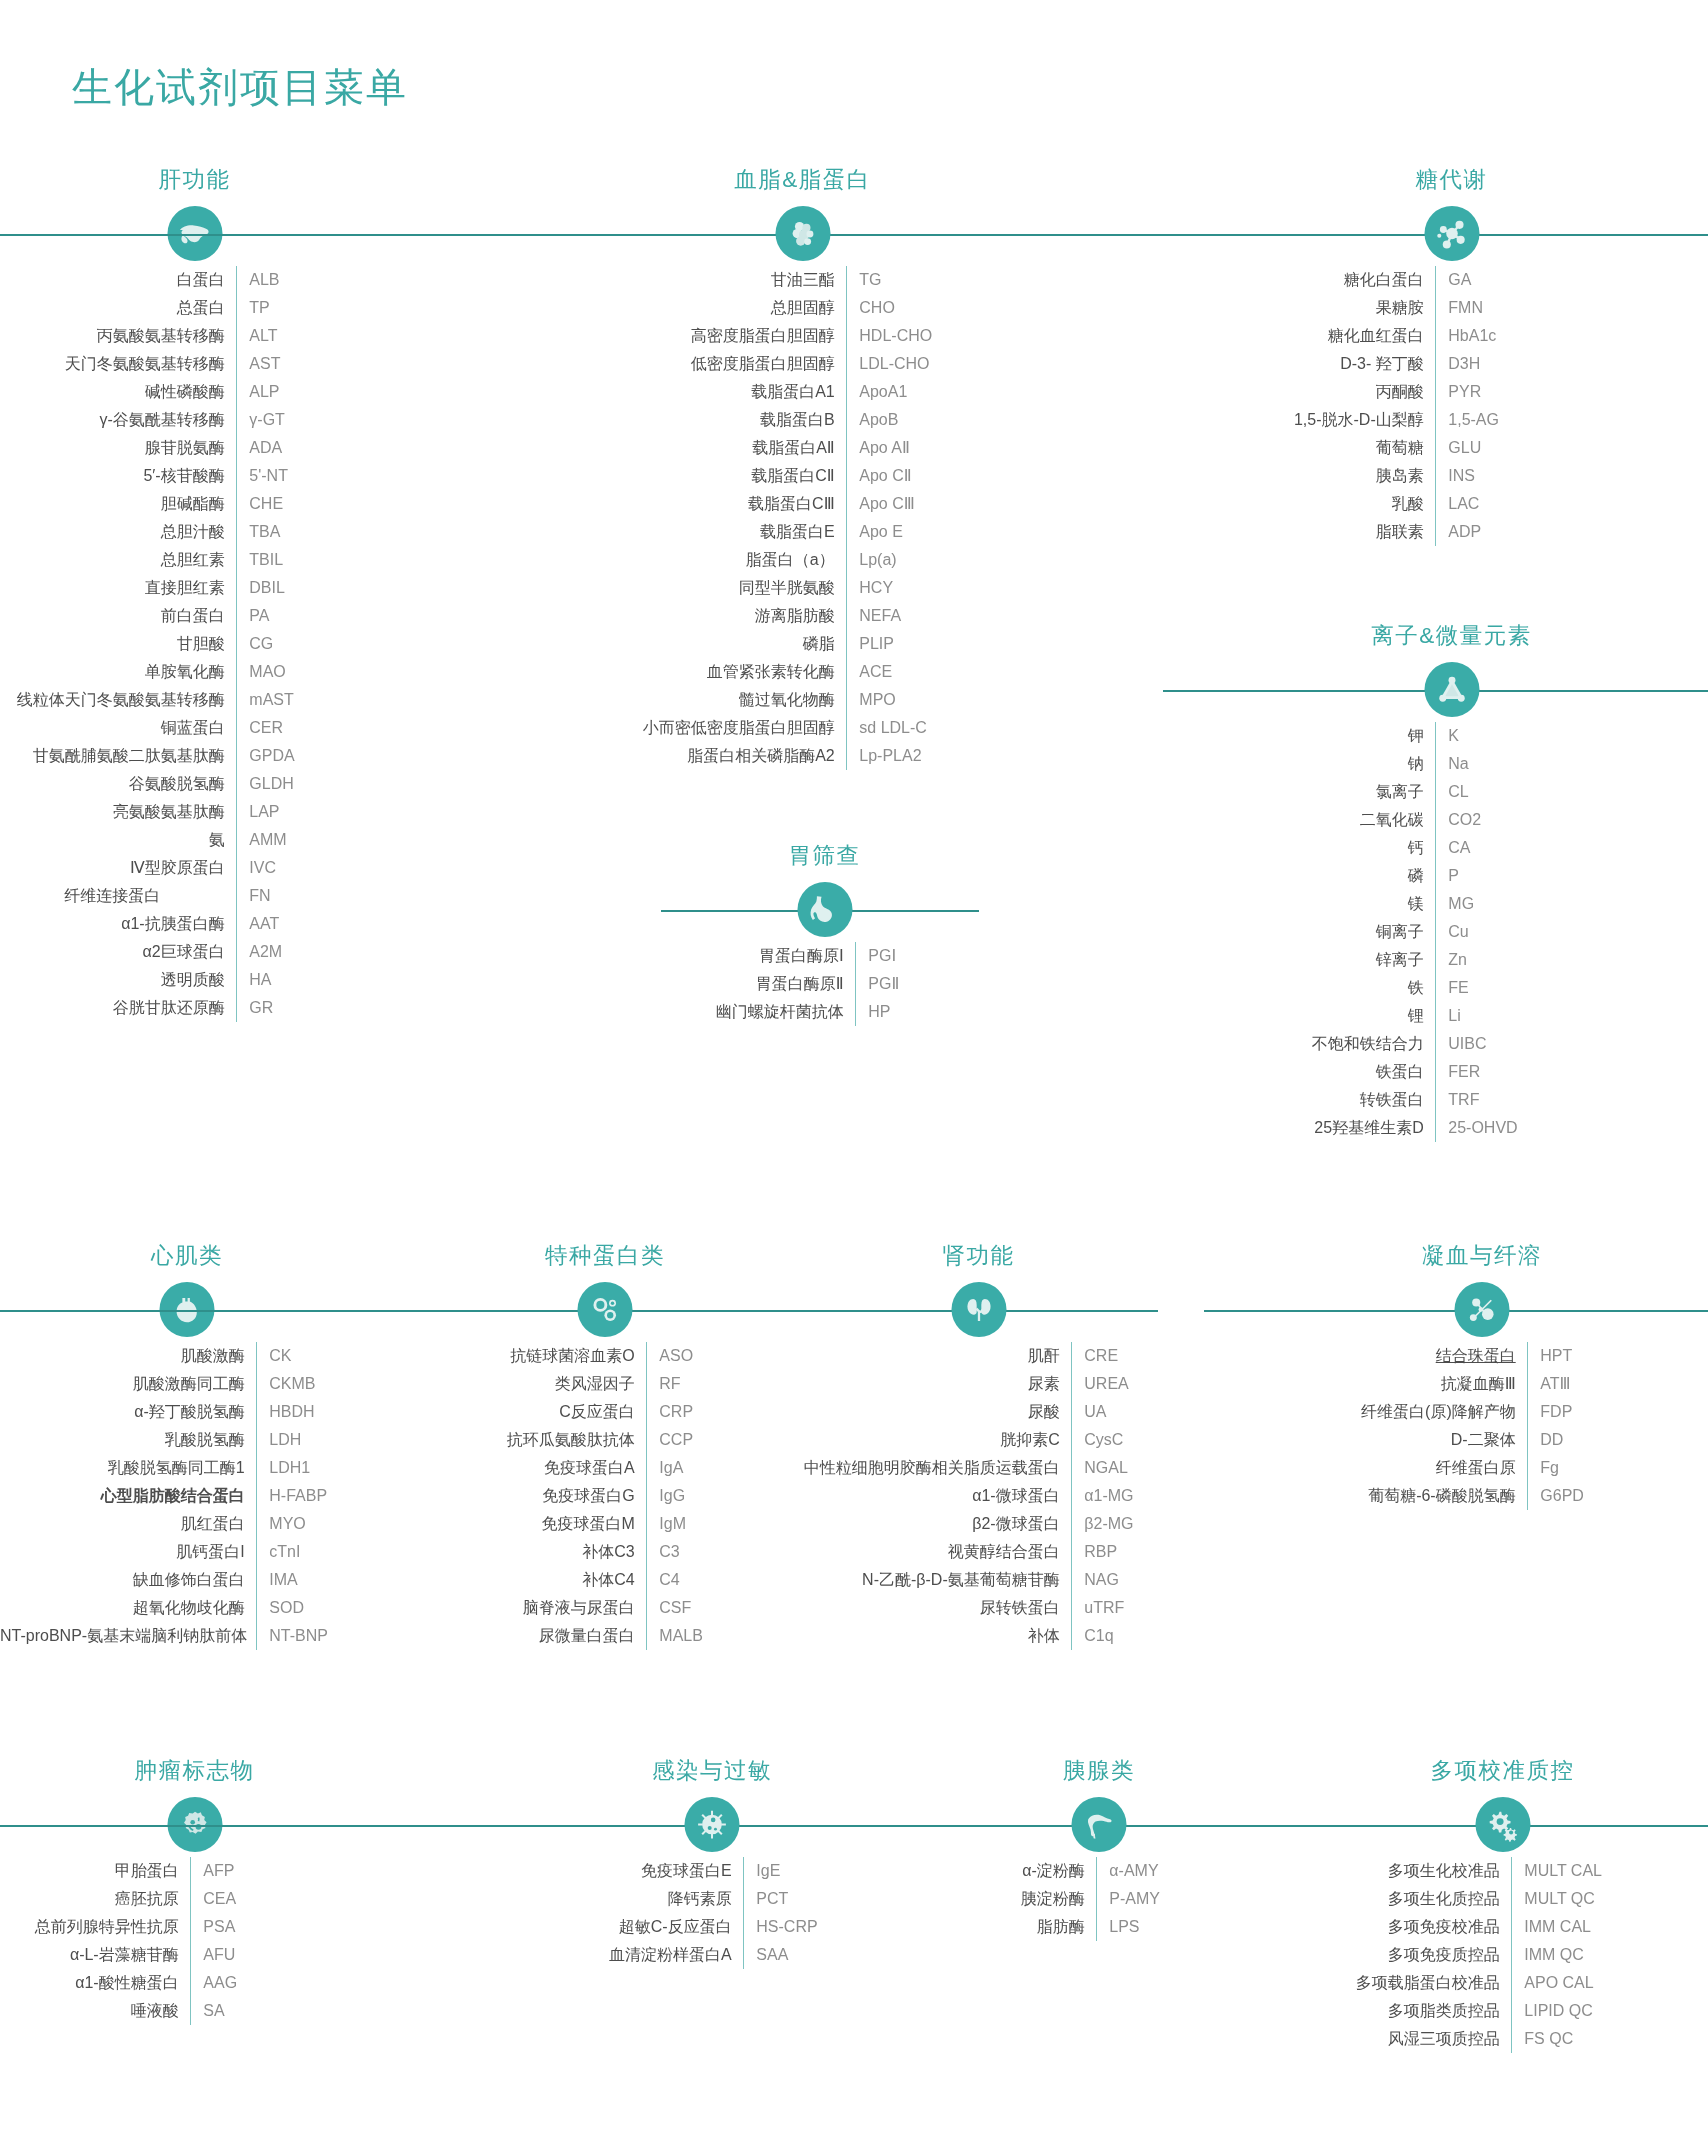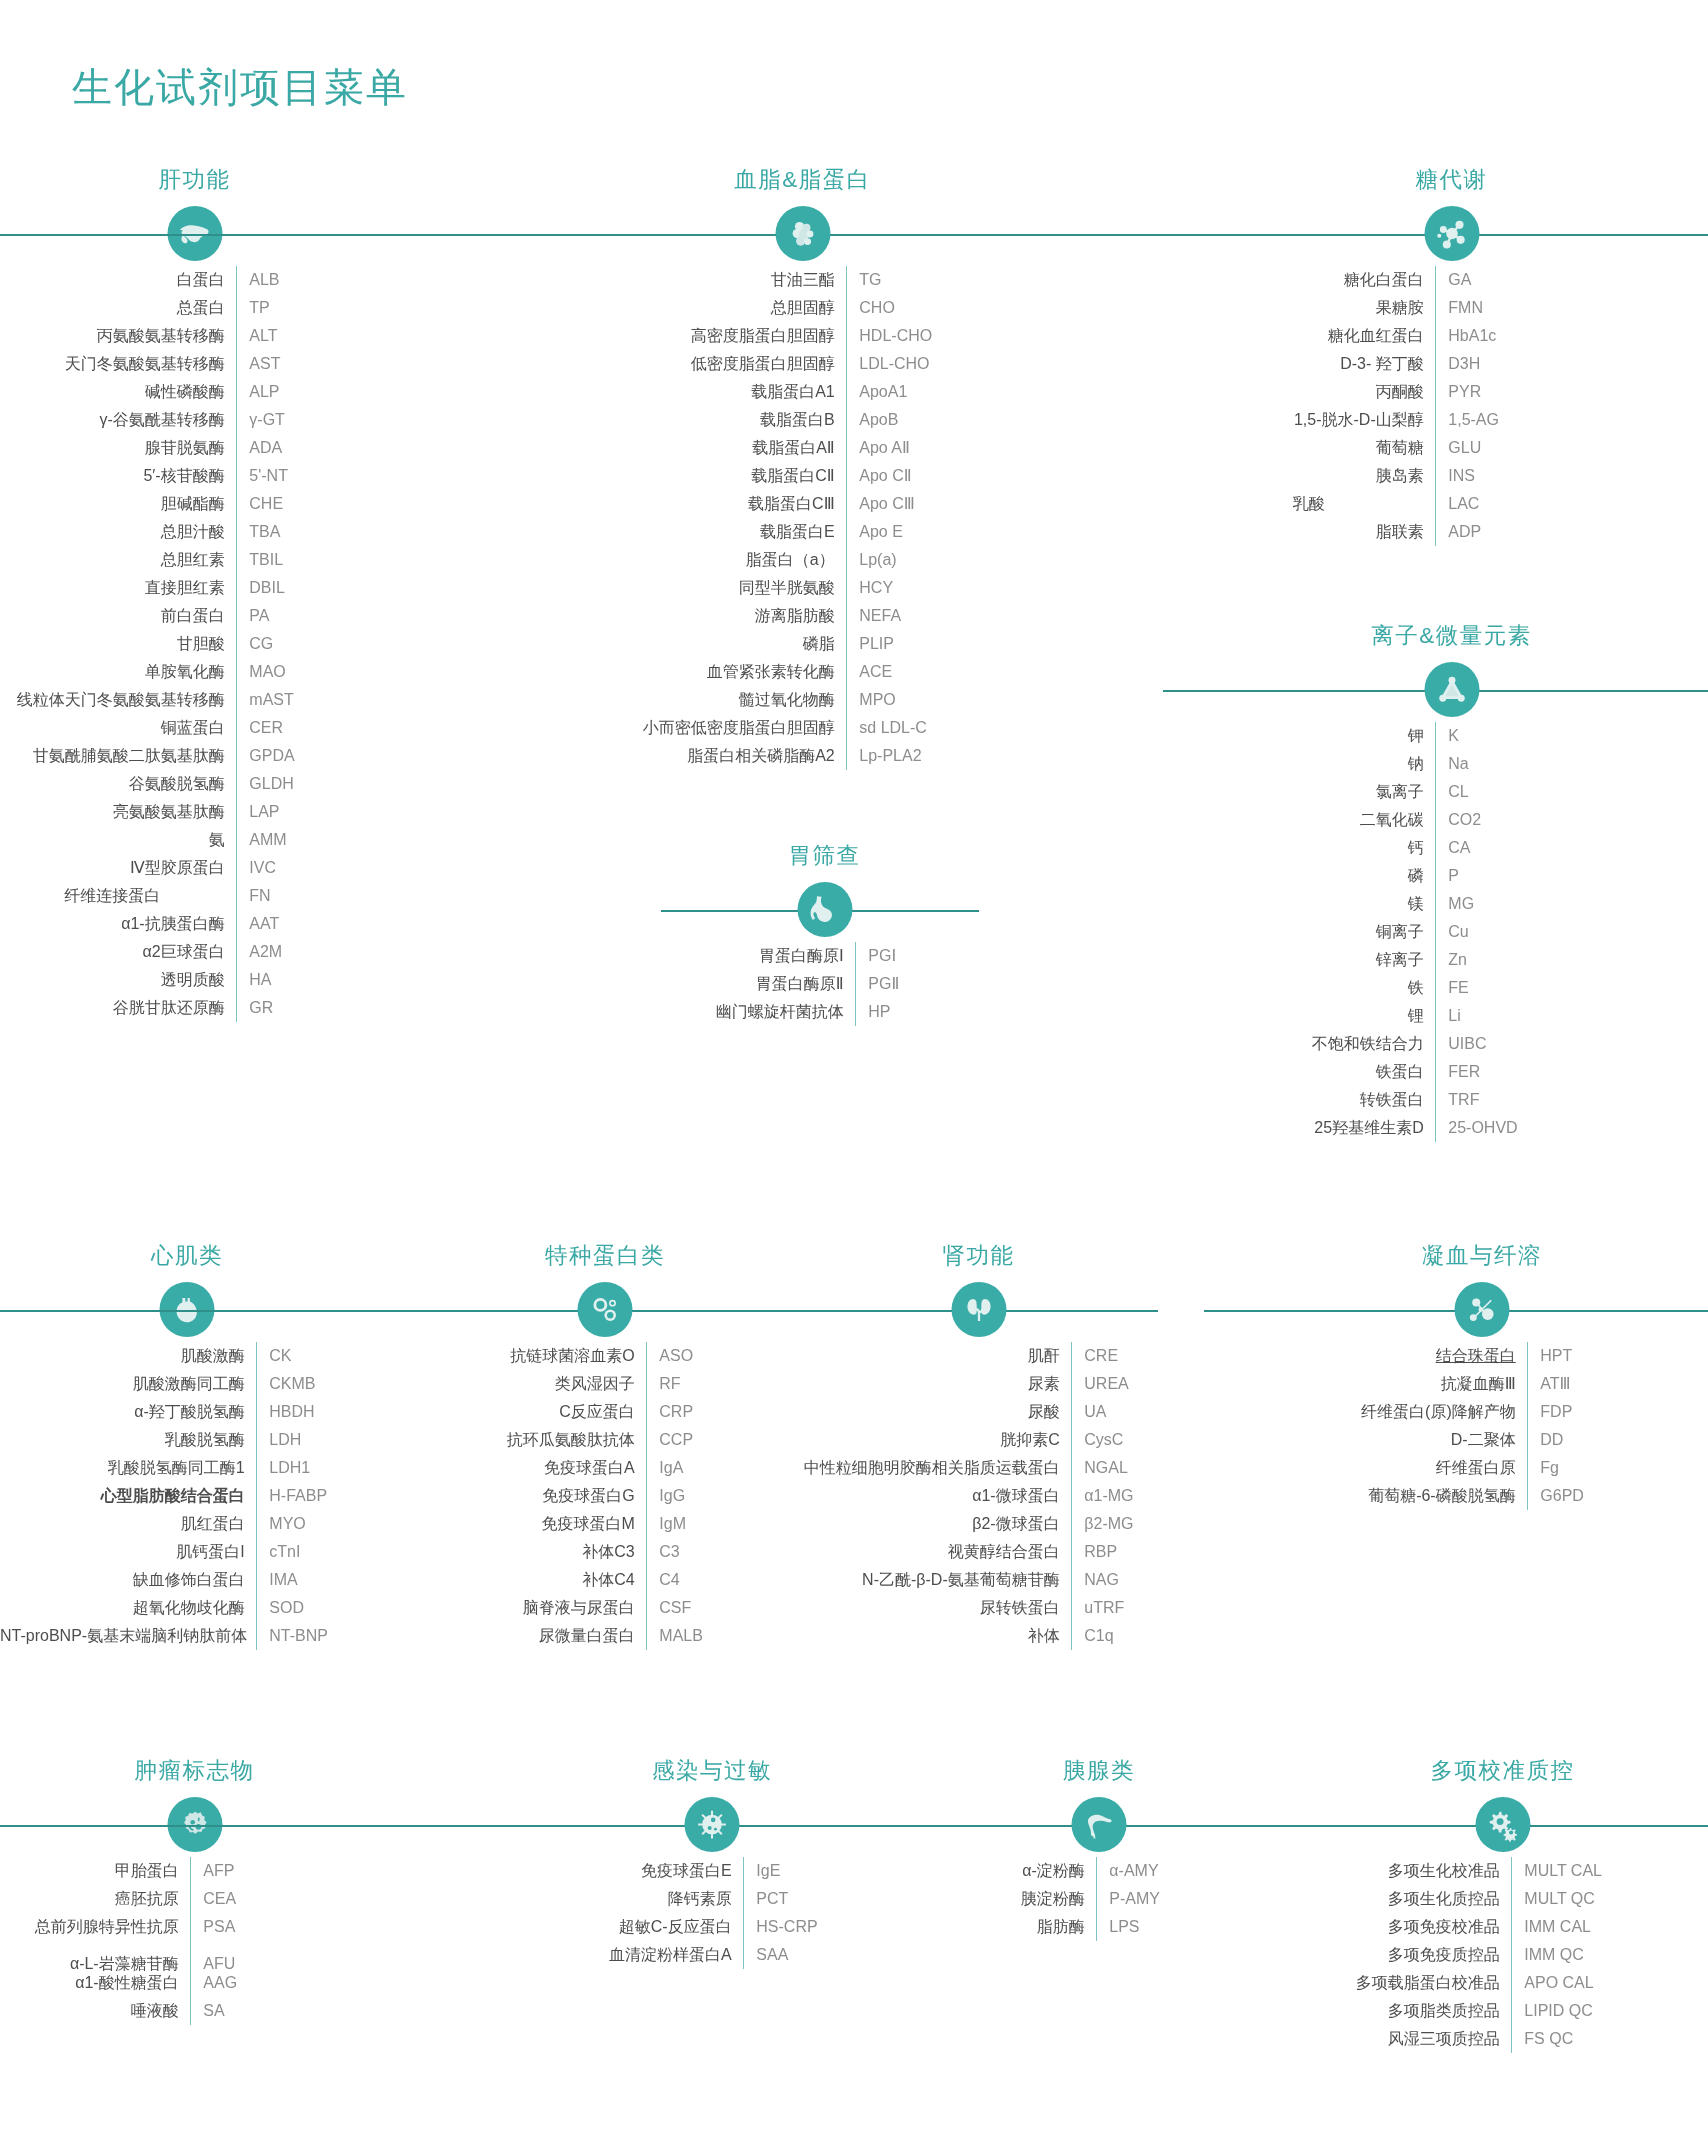--- a/index.html
+++ b/index.html
@@ -399,21 +399,21 @@
           <div class="cn" style="width: 241px;">葡萄糖</div>
           <div class="divider"></div>
           <div class="en">GLU</div>
         </div>
         <div class="row">
           <div class="cn" style="width: 241px;">胰岛素</div>
           <div class="divider"></div>
           <div class="en">INS</div>
         </div>
         <div class="row">
-          <div class="cn" style="width: 241px; text-align: center;">乳酸</div>
+          <div class="cn" style="width: 241px;">乳酸</div>
           <div class="divider"></div>
           <div class="en">LAC</div>
         </div>
         <div class="row">
           <div class="cn" style="width: 241px;">脂联素</div>
           <div class="divider"></div>
           <div class="en">ADP</div>
         </div>
       </div>
   </div>
@@ -816,21 +816,21 @@
           <div class="cn" style="width: 190px;">癌胚抗原</div>
           <div class="divider"></div>
           <div class="en">CEA</div>
         </div>
         <div class="row">
           <div class="cn" style="width: 190px;">总前列腺特异性抗原</div>
           <div class="divider"></div>
           <div class="en">PSA</div>
         </div>
         <div class="row">
-          <div class="cn" style="width: 190px; margin-top: 9px;">α-L-岩藻糖苷酶</div>
+          <div class="cn" style="width: 190px;">α-L-岩藻糖苷酶</div>
           <div class="divider"></div>
           <div class="en">AFU</div>
         </div>
         <div class="row">
           <div class="cn" style="width: 190px;">α1-酸性糖蛋白</div>
           <div class="divider"></div>
           <div class="en">AAG</div>
         </div>
         <div class="row">
           <div class="cn" style="width: 190px;">唾液酸</div>

